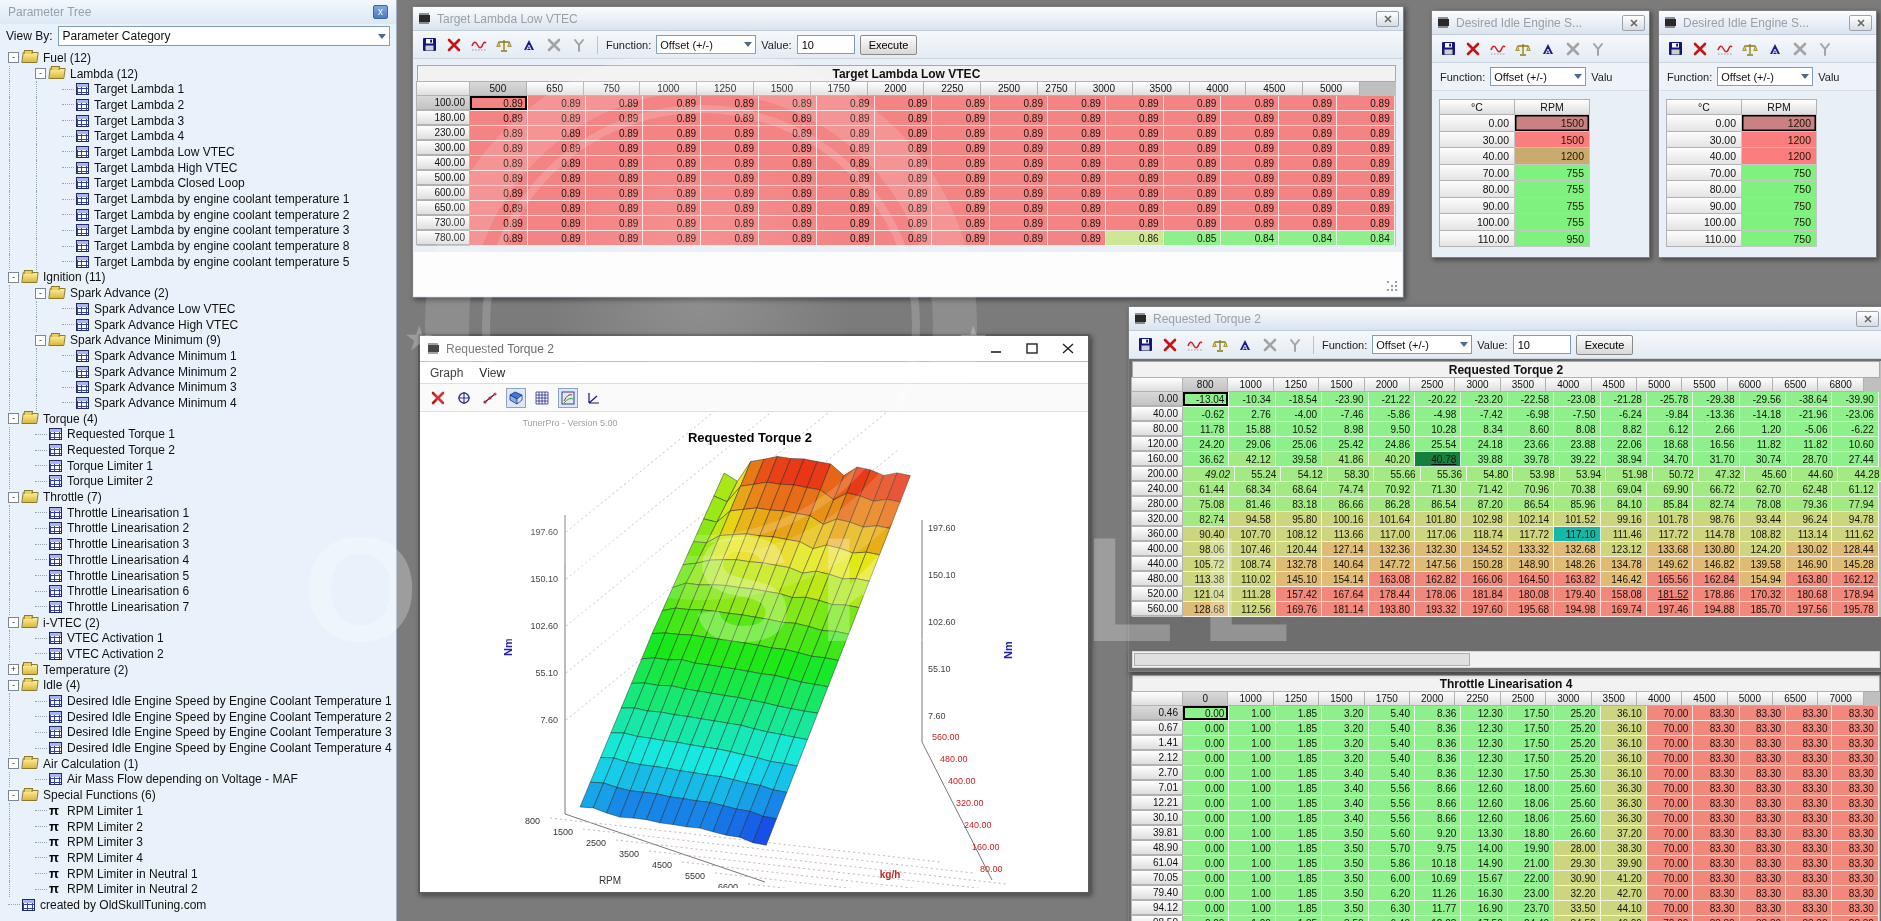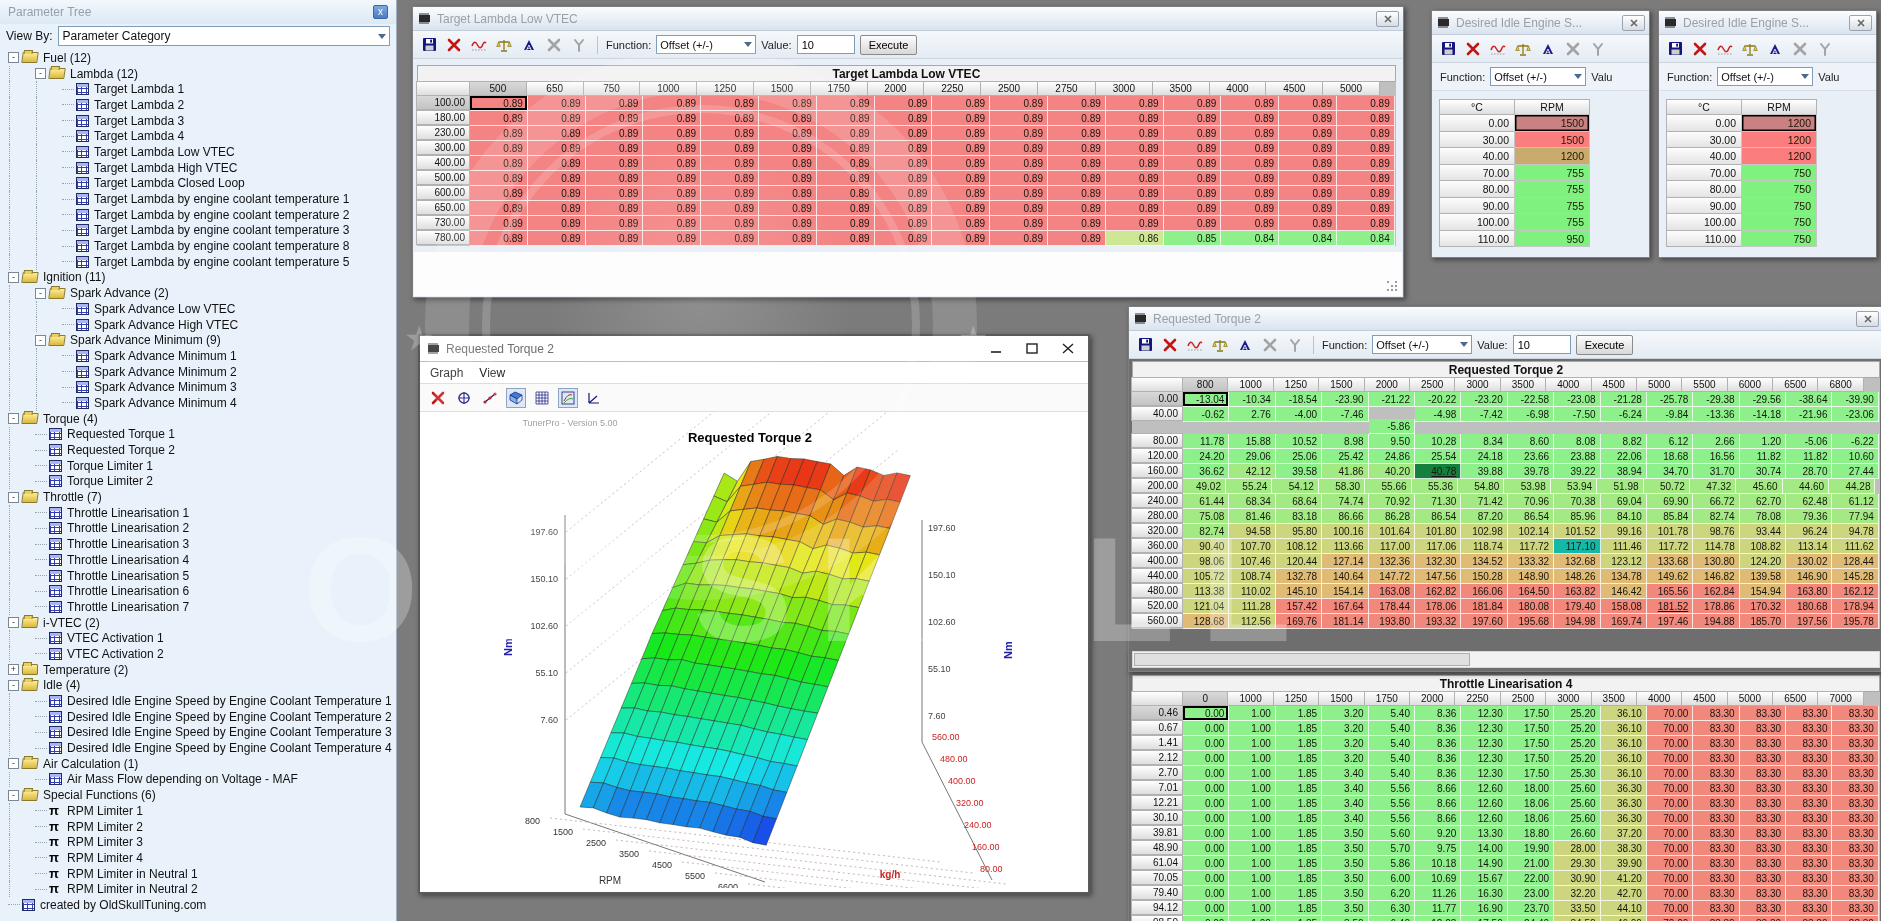--- a/index.html
+++ b/index.html
@@ -537,21 +537,21 @@
           <span class="vhdr selhdr" style="width: 57.8px;">500</span>
           <span class="vhdr" style="width: 57.8px;">650</span>
           <span class="vhdr" style="width: 57.8px;">750</span>
           <span class="vhdr" style="width: 57.8px;">1000</span>
           <span class="vhdr" style="width: 57.8px;">1250</span>
           <span class="vhdr" style="width: 57.8px;">1500</span>
           <span class="vhdr" style="width: 57.8px;">1750</span>
           <span class="vhdr" style="width: 57.8px;">2000</span>
           <span class="vhdr" style="width: 57.8px;">2250</span>
           <span class="vhdr" style="width: 57.8px;">2500</span>
-          <span class="vhdr" style="width: 59px;">2750</span>
+          <span class="vhdr" style="width: 39px;">2750</span>
           <span class="vhdr" style="width: 57.8px;">3000</span>
           <span class="vhdr" style="width: 57.8px;">3500</span>
           <span class="vhdr" style="width: 57.8px;">4000</span>
           <span class="vhdr" style="width: 57.8px;">4500</span>
           <span class="vhdr" style="width: 57.8px;">5000</span>
         </div>
         <div class="vrow">
           <span class="vhdr lab selhdr" style="width: 54px;">100.00</span>
           <span class="vcell sel" style="width: 57.8px; background: rgb(244, 131, 131);">0.89</span>
           <span class="vcell" style="width: 57.8px; background: rgb(244, 131, 131);">0.89</span>
@@ -1353,21 +1353,21 @@
           <span class="vcell" style="width: 46.4px; background: rgb(141, 240, 139);">-29.56</span>
           <span class="vcell" style="width: 46.4px; background: rgb(141, 240, 139);">-38.64</span>
           <span class="vcell" style="width: 46.4px; background: rgb(141, 240, 139);">-39.90</span>
         </div>
         <div class="vrow">
           <span class="vhdr lab" style="width: 52px;">40.00</span>
           <span class="vcell" style="width: 46.4px; background: rgb(141, 240, 139);">-0.62</span>
           <span class="vcell" style="width: 46.4px; background: rgb(141, 240, 139);">2.76</span>
           <span class="vcell" style="width: 46.4px; background: rgb(141, 240, 139);">-4.00</span>
           <span class="vcell" style="width: 46.4px; background: rgb(141, 240, 139);">-7.46</span>
-          <span class="vcell" style="width: 46.4px; background: rgb(141, 240, 139); margin-top: 12px;">-5.86</span>
+          <span class="vcell" style="width: 46.4px; background: rgb(141, 240, 139);">-5.86</span>
           <span class="vcell" style="width: 46.4px; background: rgb(141, 240, 139);">-4.98</span>
           <span class="vcell" style="width: 46.4px; background: rgb(141, 240, 139);">-7.42</span>
           <span class="vcell" style="width: 46.4px; background: rgb(141, 240, 139);">-6.98</span>
           <span class="vcell" style="width: 46.4px; background: rgb(141, 240, 139);">-7.50</span>
           <span class="vcell" style="width: 46.4px; background: rgb(141, 240, 139);">-6.24</span>
           <span class="vcell" style="width: 46.4px; background: rgb(141, 240, 139);">-9.84</span>
           <span class="vcell" style="width: 46.4px; background: rgb(141, 240, 139);">-13.36</span>
           <span class="vcell" style="width: 46.4px; background: rgb(141, 240, 139);">-14.18</span>
           <span class="vcell" style="width: 46.4px; background: rgb(141, 240, 139);">-21.96</span>
           <span class="vcell" style="width: 46.4px; background: rgb(141, 240, 139);">-23.06</span>
@@ -1421,21 +1421,21 @@
           <span class="vcell" style="width: 46.4px; background: rgb(141, 240, 139);">39.22</span>
           <span class="vcell" style="width: 46.4px; background: rgb(141, 240, 139);">38.94</span>
           <span class="vcell" style="width: 46.4px; background: rgb(141, 240, 139);">34.70</span>
           <span class="vcell" style="width: 46.4px; background: rgb(141, 240, 139);">31.70</span>
           <span class="vcell" style="width: 46.4px; background: rgb(141, 240, 139);">30.74</span>
           <span class="vcell" style="width: 46.4px; background: rgb(141, 240, 139);">28.70</span>
           <span class="vcell" style="width: 46.4px; background: rgb(141, 240, 139);">27.44</span>
         </div>
         <div class="vrow">
           <span class="vhdr lab" style="width: 52px;">200.00</span>
-          <span class="vcell" style="width: 43px; background: rgb(164, 234, 132);">49.02</span>
+          <span class="vcell" style="width: 52px; background: rgb(164, 234, 132); font-style: italic;">49.02</span>
           <span class="vcell" style="width: 46.4px; background: rgb(164, 234, 132);">55.24</span>
           <span class="vcell" style="width: 46.4px; background: rgb(164, 234, 132);">54.12</span>
           <span class="vcell" style="width: 46.4px; background: rgb(164, 234, 132);">58.30</span>
           <span class="vcell" style="width: 46.4px; background: rgb(164, 234, 132);">55.66</span>
           <span class="vcell" style="width: 46.4px; background: rgb(164, 234, 132);">55.36</span>
           <span class="vcell" style="width: 46.4px; background: rgb(164, 234, 132);">54.80</span>
           <span class="vcell" style="width: 46.4px; background: rgb(164, 234, 132);">53.98</span>
           <span class="vcell" style="width: 46.4px; background: rgb(164, 234, 132);">53.94</span>
           <span class="vcell" style="width: 46.4px; background: rgb(164, 234, 132);">51.98</span>
           <span class="vcell" style="width: 46.4px; background: rgb(164, 234, 132);">50.72</span>

